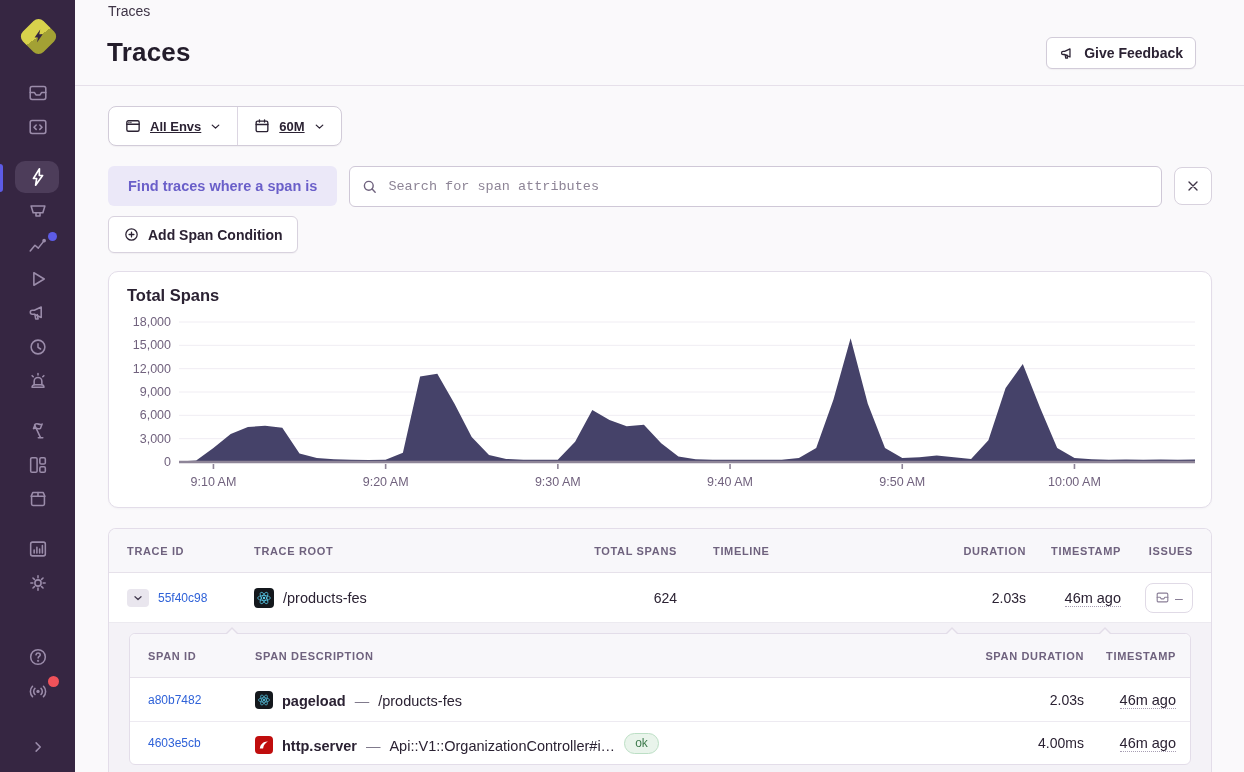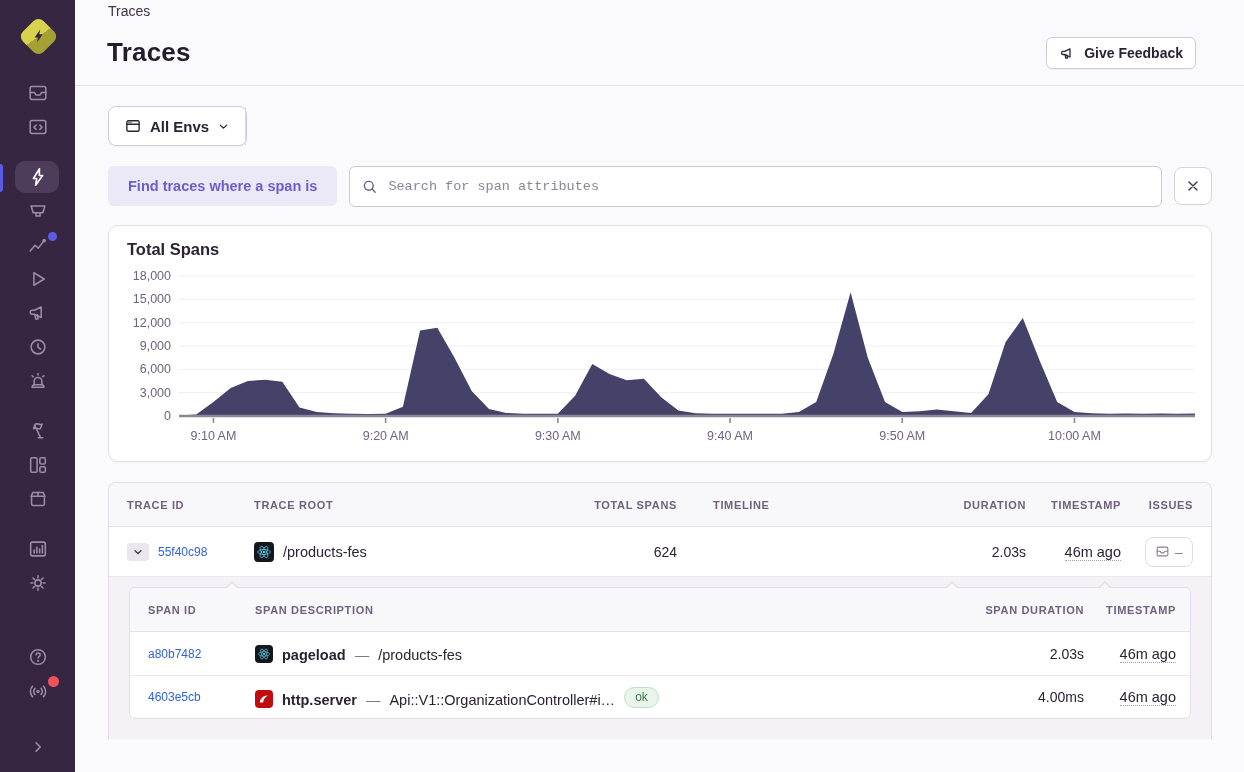--- a/index.html
+++ b/index.html
@@ -31,21 +31,21 @@
   .breadcrumb { position:absolute; left:33px; top:3px; font-size:14px; color:#3e3446; }
   .page-title { position:absolute; left:32px; top:37px; font-size:26px; font-weight:700; color:#231d2b; letter-spacing:.2px; }
   .feedback-btn { position:absolute; right:48px; top:37px; height:32px; display:inline-flex; align-items:center; gap:8px;
                   padding:0 12px; background:#fff; border:1px solid #d2ccd9; border-radius:6px;
                   font-size:14px; font-weight:700; color:#2b2233; cursor:pointer; box-shadow:0 1px 1px rgba(43,34,51,.04); }
 
   .content { padding:20px 32px 0 33px; }
 
   .filter-group { display:inline-flex; height:40px; background:#fff; border:1px solid #d2ccd9; border-radius:8px;
                   align-items:stretch; box-shadow:0 1px 1px rgba(43,34,51,.04); }
-  .filter-btn { display:inline-flex; align-items:center; gap:8px; padding:0 15px; font-size:15px; font-weight:700; color:#2b2233; cursor:pointer; background:transparent; border:none; }
+  .filter-btn { display:inline-flex; align-items:center; gap:8px; padding:0 15px; font-size:13px; font-weight:700; color:#2b2233; cursor:pointer; background:transparent; border:none;text-decoration:underline; }
   .filter-divider { width:1px; background:#dcd6e2; margin:0; }
 
   .query-row { display:flex; align-items:flex-start; gap:12px; margin-top:20px; }
   .query-chip { height:40px; display:inline-flex; align-items:center; padding:0 20px; background:#ebe8f8; border-radius:6px;
                 color:#6a5fc9; font-size:14.5px; font-weight:700; white-space:nowrap; }
   .search-wrap { position:relative; flex:1; }
   .search-input { width:100%; height:41px; border:1px solid #cfc8d7; border-radius:6px; background:#fff;
                   padding:0 12px 0 38px; font-family:"Liberation Mono","DejaVu Sans Mono",monospace; font-size:13.5px; color:#2b2233; }
   .search-input::placeholder { color:#8d8496; }
   .search-icon { position:absolute; left:12px; top:12px; color:#6f627e; }
@@ -254,40 +254,58 @@
             <rect x="3.8" y="5" width="16.4" height="14" rx="2"></rect>
             <path d="M3.8 9.6h16.4"></path>
             <path d="M6.6 7.3h.01M9.2 7.3h.01"></path>
           </svg>
         <span>All Envs</span>
         <svg width="13" height="13" viewBox="0 0 24 24" fill="none" stroke="#2b2233" stroke-width="2.4" stroke-linecap="round" stroke-linejoin="round">
             <path d="M6 9.5l6 5.5 6-5.5"></path>
           </svg>
       </button>
       <span class="filter-divider"></span>
+      <button class="filter-btn">
+        <svg width="18" height="18" viewBox="0 0 24 24" fill="none" stroke="#2b2233" stroke-width="1.8" stroke-linecap="round" stroke-linejoin="round">
+            <rect x="4.2" y="5.5" width="15.6" height="14" rx="2"></rect>
+            <path d="M4.2 10h15.6"></path>
+            <path d="M8.6 3.8v3M15.4 3.8v3"></path>
+          </svg>
+        <span>60M</span>
+        <svg width="13" height="13" viewBox="0 0 24 24" fill="none" stroke="#2b2233" stroke-width="2.4" stroke-linecap="round" stroke-linejoin="round">
+            <path d="M6 9.5l6 5.5 6-5.5"></path>
+          </svg>
+      </button>
     </div>
 
     
     <div class="query-row">
       <span class="query-chip">Find traces where a span is</span>
       <div class="search-wrap">
         <span class="search-icon">
           <svg width="17" height="17" viewBox="0 0 24 24" fill="none" stroke="currentColor" stroke-width="2" stroke-linecap="round">
               <circle cx="11" cy="11" r="6.2"></circle>
               <path d="M15.7 15.7 20 20"></path>
             </svg>
         </span>
         <input class="search-input" type="text" value="" placeholder="Search for span attributes" style="">
       </div>
       <button class="clear-btn">
         <svg width="16" height="16" viewBox="0 0 24 24" fill="none" stroke="currentColor" stroke-width="2" stroke-linecap="round">
             <path d="M6 6l12 12M18 6 6 18"></path>
           </svg>
       </button>
     </div>
+    <button class="add-cond-btn">
+      <svg width="17" height="17" viewBox="0 0 24 24" fill="none" stroke="#2b2233" stroke-width="1.8" stroke-linecap="round">
+          <circle cx="12" cy="12" r="8"></circle>
+          <path d="M12 8.6v6.8M8.6 12h6.8"></path>
+        </svg>
+      <span>Add Span Condition</span>
+    </button>
 
     
     <section class="chart-panel">
       <div class="chart-title">Total Spans</div>
       <svg id="spans-chart" width="1068" height="190">
           <text x="44" y="156" text-anchor="end" fill="#71627e" font-size="12.5" font-family="Liberation Sans, sans-serif">0</text>
           <line x1="52" x2="1068" y1="128.66666666666666" y2="128.66666666666666" stroke="#f0edf3" stroke-width="1"></line>
           <text x="44" y="132.66666666666666" text-anchor="end" fill="#71627e" font-size="12.5" font-family="Liberation Sans, sans-serif">3,000</text>
           <line x1="52" x2="1068" y1="105.33333333333334" y2="105.33333333333334" stroke="#f0edf3" stroke-width="1"></line>
           <text x="44" y="109.33333333333334" text-anchor="end" fill="#71627e" font-size="12.5" font-family="Liberation Sans, sans-serif">6,000</text>

